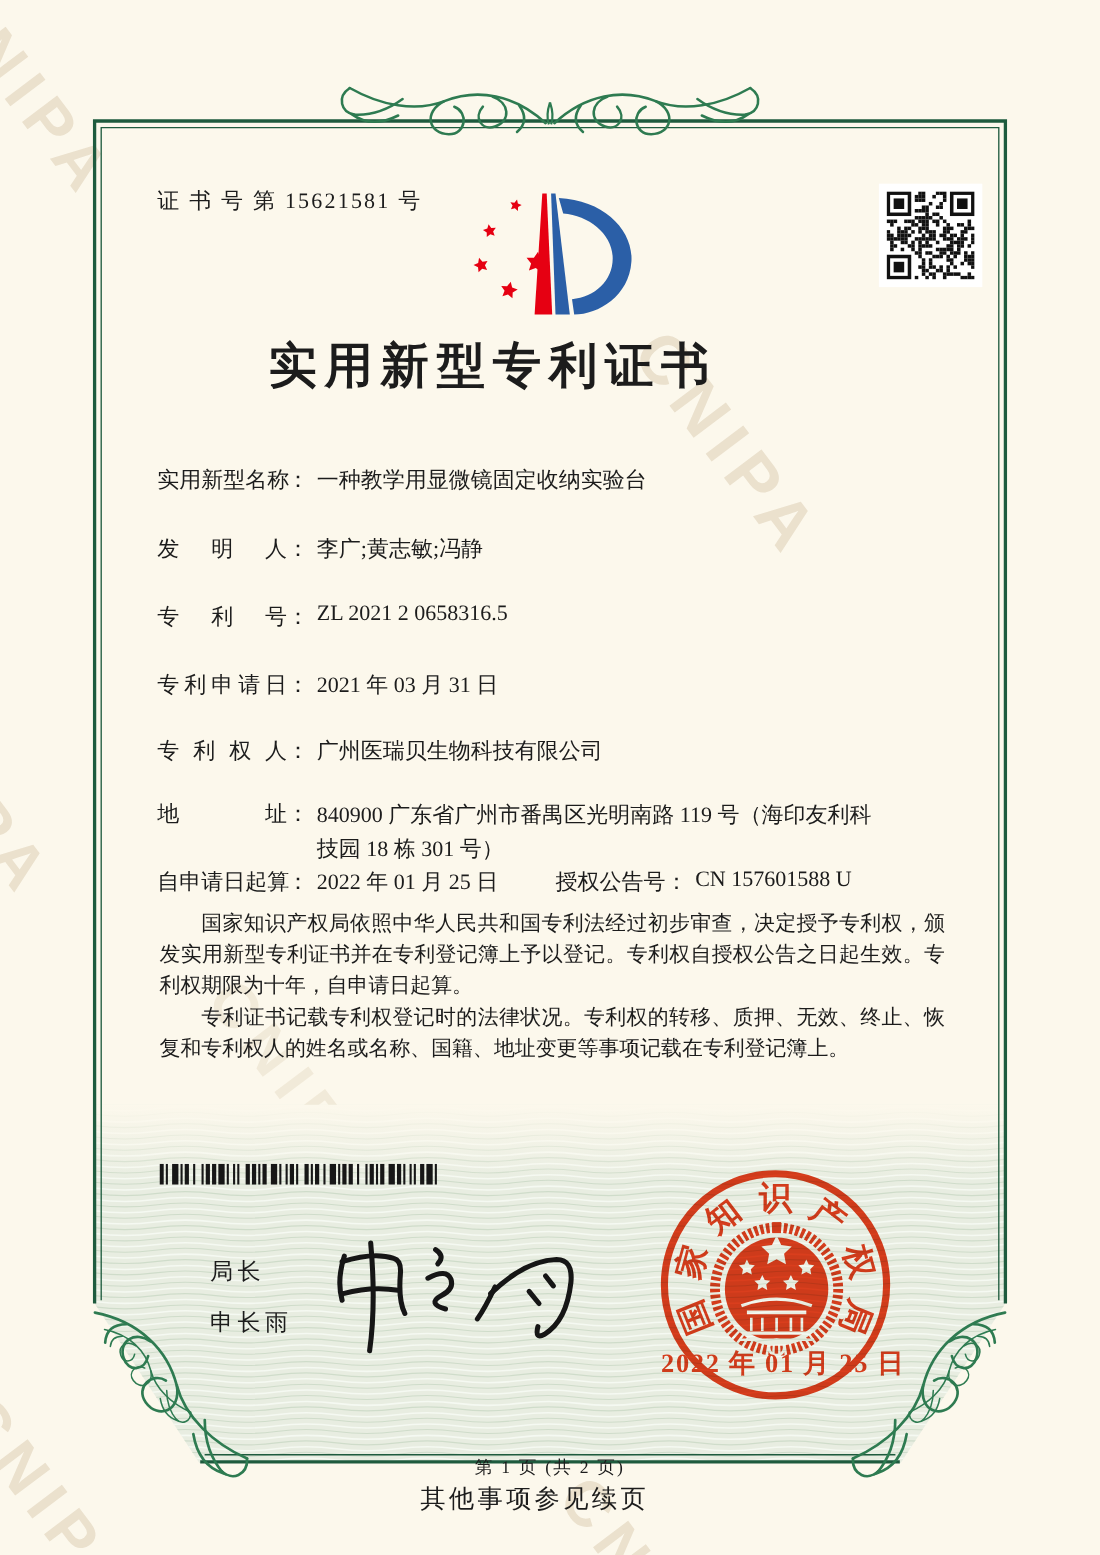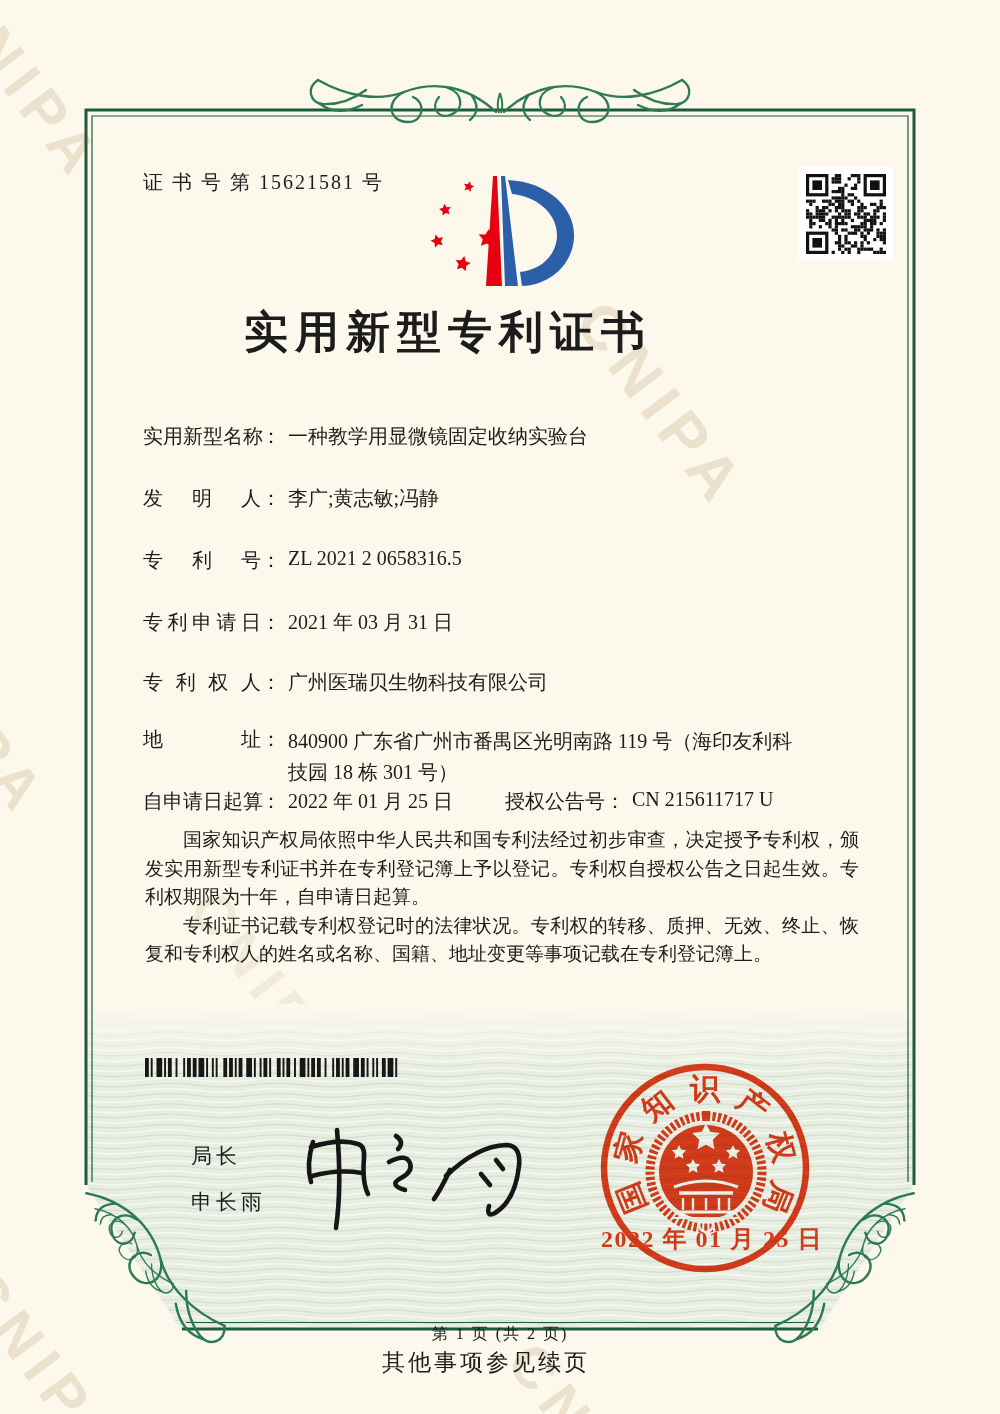--- a/index.html
+++ b/index.html
@@ -432,21 +432,21 @@
     <span class="flabel">专利申请日</span><span class="fcolon">：</span><span class="fvalue">2021 年 03 月 31 日</span>
   </div>
   <div class="frow" style="top:669px">
     <span class="flabel">专利权人</span><span class="fcolon">：</span><span class="fvalue">广州医瑞贝生物科技有限公司</span>
   </div>
   <div class="frow" style="top:726px">
     <span class="flabel">地址</span><span class="fcolon">：</span><span class="addrlines"><span>840900 广东省广州市番禺区光明南路 119 号（海印友利科</span><br><span>技园 18 栋 301 号）</span></span>
   </div>
   <div class="frow" style="top:788px">
     <span class="flabel">自申请日起算</span><span class="fcolon">：</span><span class="fvalue">2022 年 01 月 25 日</span>
-    <span class="grant2"><span>授权公告号</span><span>：</span><span class="fvalue">CN 215611717 U</span></span>
+    <span class="grant2"><span>授权公告号</span><span>：</span><span class="fvalue">CN 157601588 U</span></span>
   </div>
 
   <div class="paras">
     <p>国家知识产权局依照中华人民共和国专利法经过初步审查，决定授予专利权，颁发实用新型专利证书并在专利登记簿上予以登记。专利权自授权公告之日起生效。专利权期限为十年，自申请日起算。</p>
     <p>专利证书记载专利权登记时的法律状况。专利权的转移、质押、无效、终止、恢复和专利权人的姓名或名称、国籍、地址变更等事项记载在专利登记簿上。</p>
   </div>
 
   <svg id="barcode" class="abs" width="256" height="19" viewBox="0 0 256 19">
       <rect x="0" y="0" width="3.8208955223880596" height="19" fill="#171717"></rect>
       <rect x="5.731343283582089" y="0" width="1.9104477611940298" height="19" fill="#171717"></rect>

